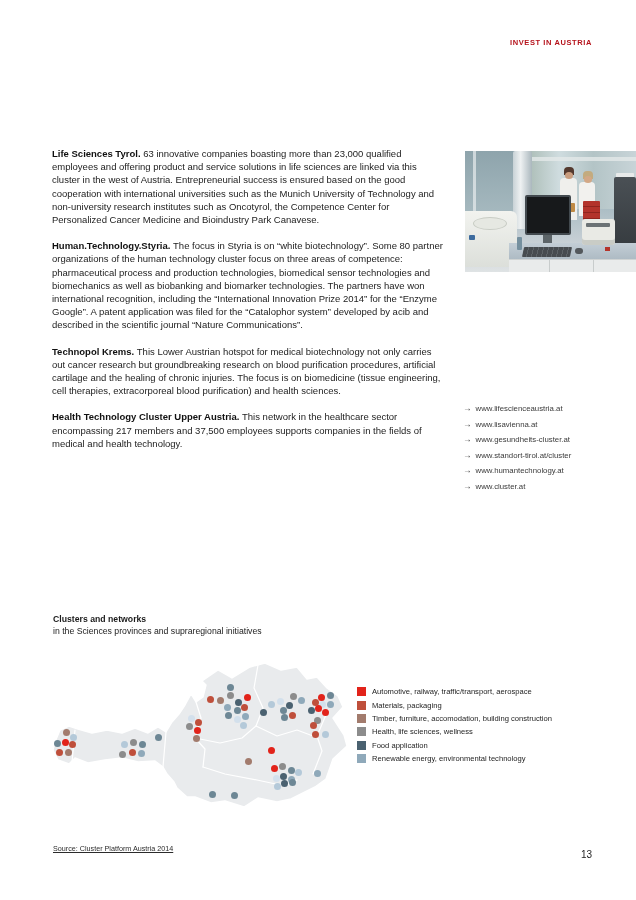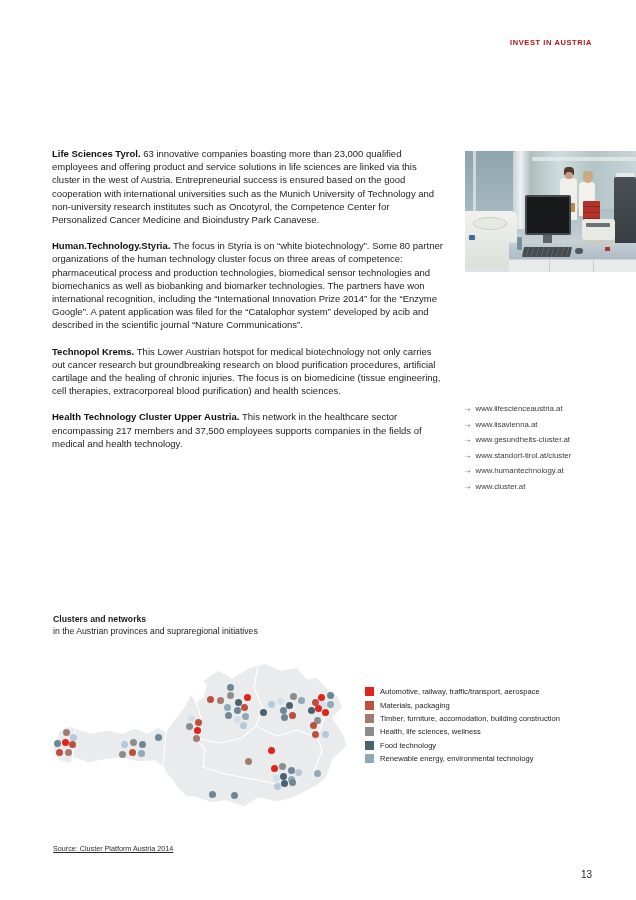--- a/index.html
+++ b/index.html
@@ -58,26 +58,26 @@
   .clusters-head { position:absolute; left:53px; top:614px; font-size:8.7px; line-height:11.5px; }
   .clusters-head .t { font-weight:bold; }
 
   
   .map { position:absolute; left:45px; top:650px; width:320px; height:175px; }
   .map svg { position:absolute; left:0; top:0; }
   .dot { position:absolute; width:7px; height:7px; border-radius:50%; }
 
   
   .legend { position:absolute; left:357px; top:685px; }
-  .legend-row { display:flex; align-items:center; height:13.4px; font-size:7.6px; color:#1d1d1d; white-space:nowrap;margin-left:8px; }
+  .legend-row { display:flex; align-items:center; height:13.4px; font-size:7.6px; color:#1d1d1d; white-space:nowrap; }
   .swatch { display:inline-block; width:9px; height:9px; margin-right:6px; flex:0 0 9px; }
 
   
   .source { position:absolute; left:53px; top:844px; font-size:7.2px; color:#2b2b2b;text-decoration:underline; }
-  .pagenum { position:absolute; right:44px; top:849px; font-size:10px; color:#1d1d1d;margin-top:20px; }
+  .pagenum { position:absolute; right:44px; top:849px; font-size:10px; color:#1d1d1d; }
 </style>
 </head>
 <body>
 
 <div class="page">
 
   <div class="header">INVEST IN AUSTRIA</div>
 
   <div class="text-col">
       <p class="para"><b>Life Sciences Tyrol. </b>63 innovative companies boasting more than 23,000 qualified employees and offering product and service solutions in life sciences are linked via this cluster in the west of Austria. Entrepreneurial success is ensured based on the good cooperation with international universities such as the Munich University of Technology and non-university research institutes such as Oncotyrol, the Competence Center for Personalized Cancer Medicine and Bioindustry Park Canavese.</p>
@@ -141,21 +141,21 @@
         <span>www.humantechnology.at</span>
       </div>
       <div class="link-row">
         <span class="arrow">→</span>
         <span>www.cluster.at</span>
       </div>
     </div>
 
   <div class="clusters-head">
     <div class="t">Clusters and networks</div>
-    <div>in the Austrian provinces and supraregional initiatives</div>
+    <div>in the Sciences provinces and supraregional initiatives</div>
   </div>
 
   <div class="map">
     <svg width="320" height="175" viewBox="0 0 320 175">
       <path id="austria-outline" fill="#e9ebed" stroke="#ffffff" stroke-width="1.4" stroke-linejoin="round" d="M157,31 L173,20 L187,28 L205,17 L220,13 L236,20 L252,17 L262,29 L272,27 L282,38 L293,46 L298,57 L288,68 L299,85 L302,96 L288,109 L281,129 L270,137 L262,141 L246,149 L232,152 L213,148 L199,157 L180,151 L166,153 L150,147 L142,147 L132,138 L129,132 L122,124 L118,117 L110,111 L93,112 L77,108 L60,110 L43,113 L30,108 L24,114 L13,110 L8,100 L10,92 L15,80 L24,76 L33,79 L47,83 L62,80 L77,83 L90,78 L103,83 L113,77 L121,82 L127,72 L134,64 L140,55 L146,44 L151,52 L158,47 L161,35 Z"></path>
       <g fill="none" stroke="#ffffff" stroke-width="1.2" stroke-linejoin="round" stroke-linecap="round">
         <path d="M30,80 L27,112"></path>
         <path d="M121,82 L118,117"></path>
         <path d="M151,52 L156,68 L150,88 L160,99 L158,117"></path>
         <path d="M150,88 L175,93 L197,88 L211,76"></path>
@@ -249,21 +249,21 @@
       <div class="legend-row">
         <span class="swatch" style="background: rgb(162, 123, 109);"></span>
         <span>Timber, furniture, accomodation, building construction</span>
       </div>
       <div class="legend-row">
         <span class="swatch" style="background: rgb(140, 140, 140);"></span>
         <span>Health, life sciences, wellness</span>
       </div>
       <div class="legend-row">
         <span class="swatch" style="background: rgb(74, 97, 112);"></span>
-        <span>Food technology</span>
+        <span>Food application</span>
       </div>
       <div class="legend-row">
         <span class="swatch" style="background: rgb(143, 169, 186);"></span>
         <span>Renewable energy, environmental technology</span>
       </div>
     </div>
 
   <div class="source">Source: Cluster Platform Austria 2014</div>
   <div class="pagenum">13</div>
 

